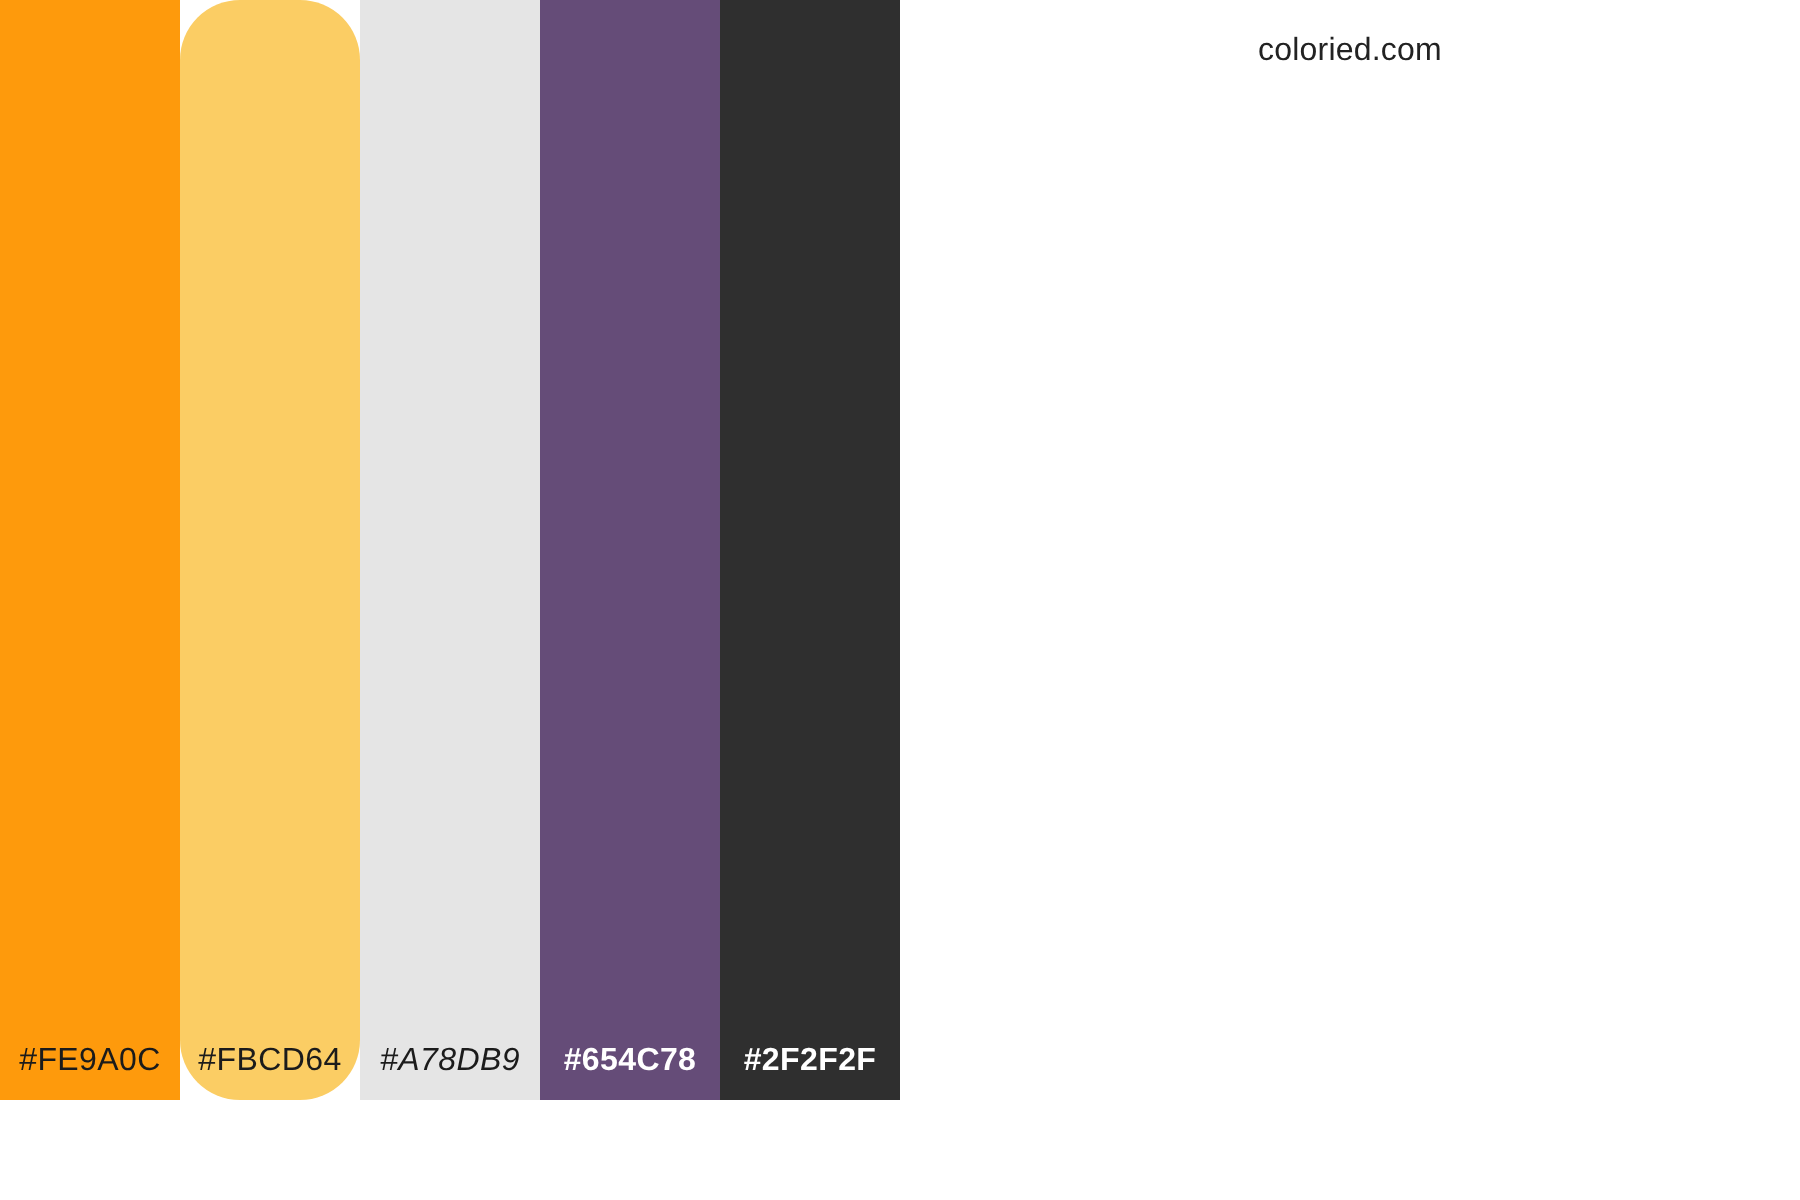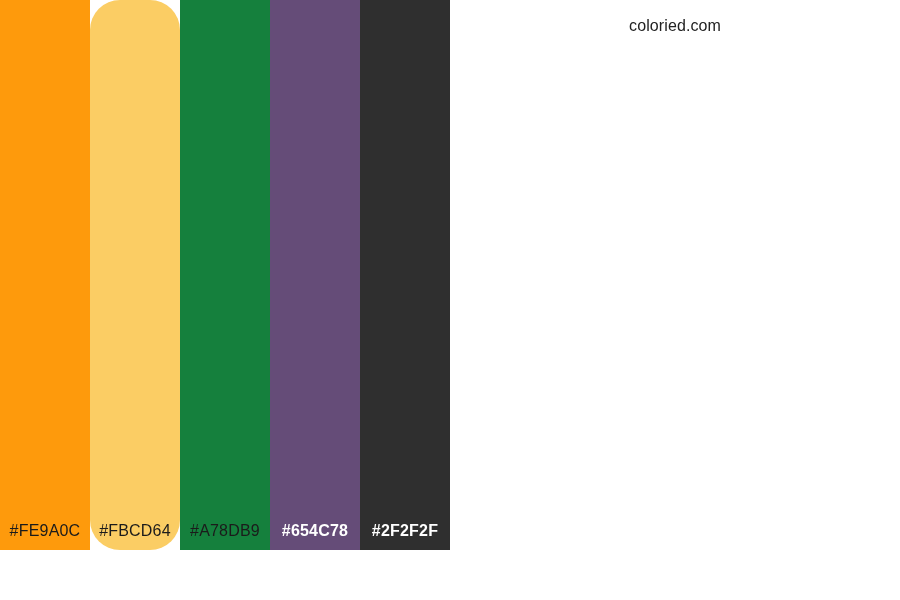--- a/index.html
+++ b/index.html
@@ -79,21 +79,21 @@
   <div class="swatch-strip">
 
     <div class="swatch" style="background-color: rgb(254, 154, 12);">
       <span class="swatch-label label-dark">#FE9A0C</span>
     </div>
 
     <div class="swatch" style="background-color: rgb(251, 205, 100); border-radius: 30px;">
       <span class="swatch-label label-dark">#FBCD64</span>
     </div>
 
-    <div class="swatch" style="background-color: #15803d;">
+    <div class="swatch" style="background-color: #e5e5e5; font-style: italic;">
       <span class="swatch-label label-dark">#A78DB9</span>
     </div>
 
     <div class="swatch" style="background-color: rgb(101, 76, 120);">
       <span class="swatch-label label-light">#654C78</span>
     </div>
 
     <div class="swatch" style="background-color: rgb(47, 47, 47);">
       <span class="swatch-label label-light">#2F2F2F</span>
     </div>

